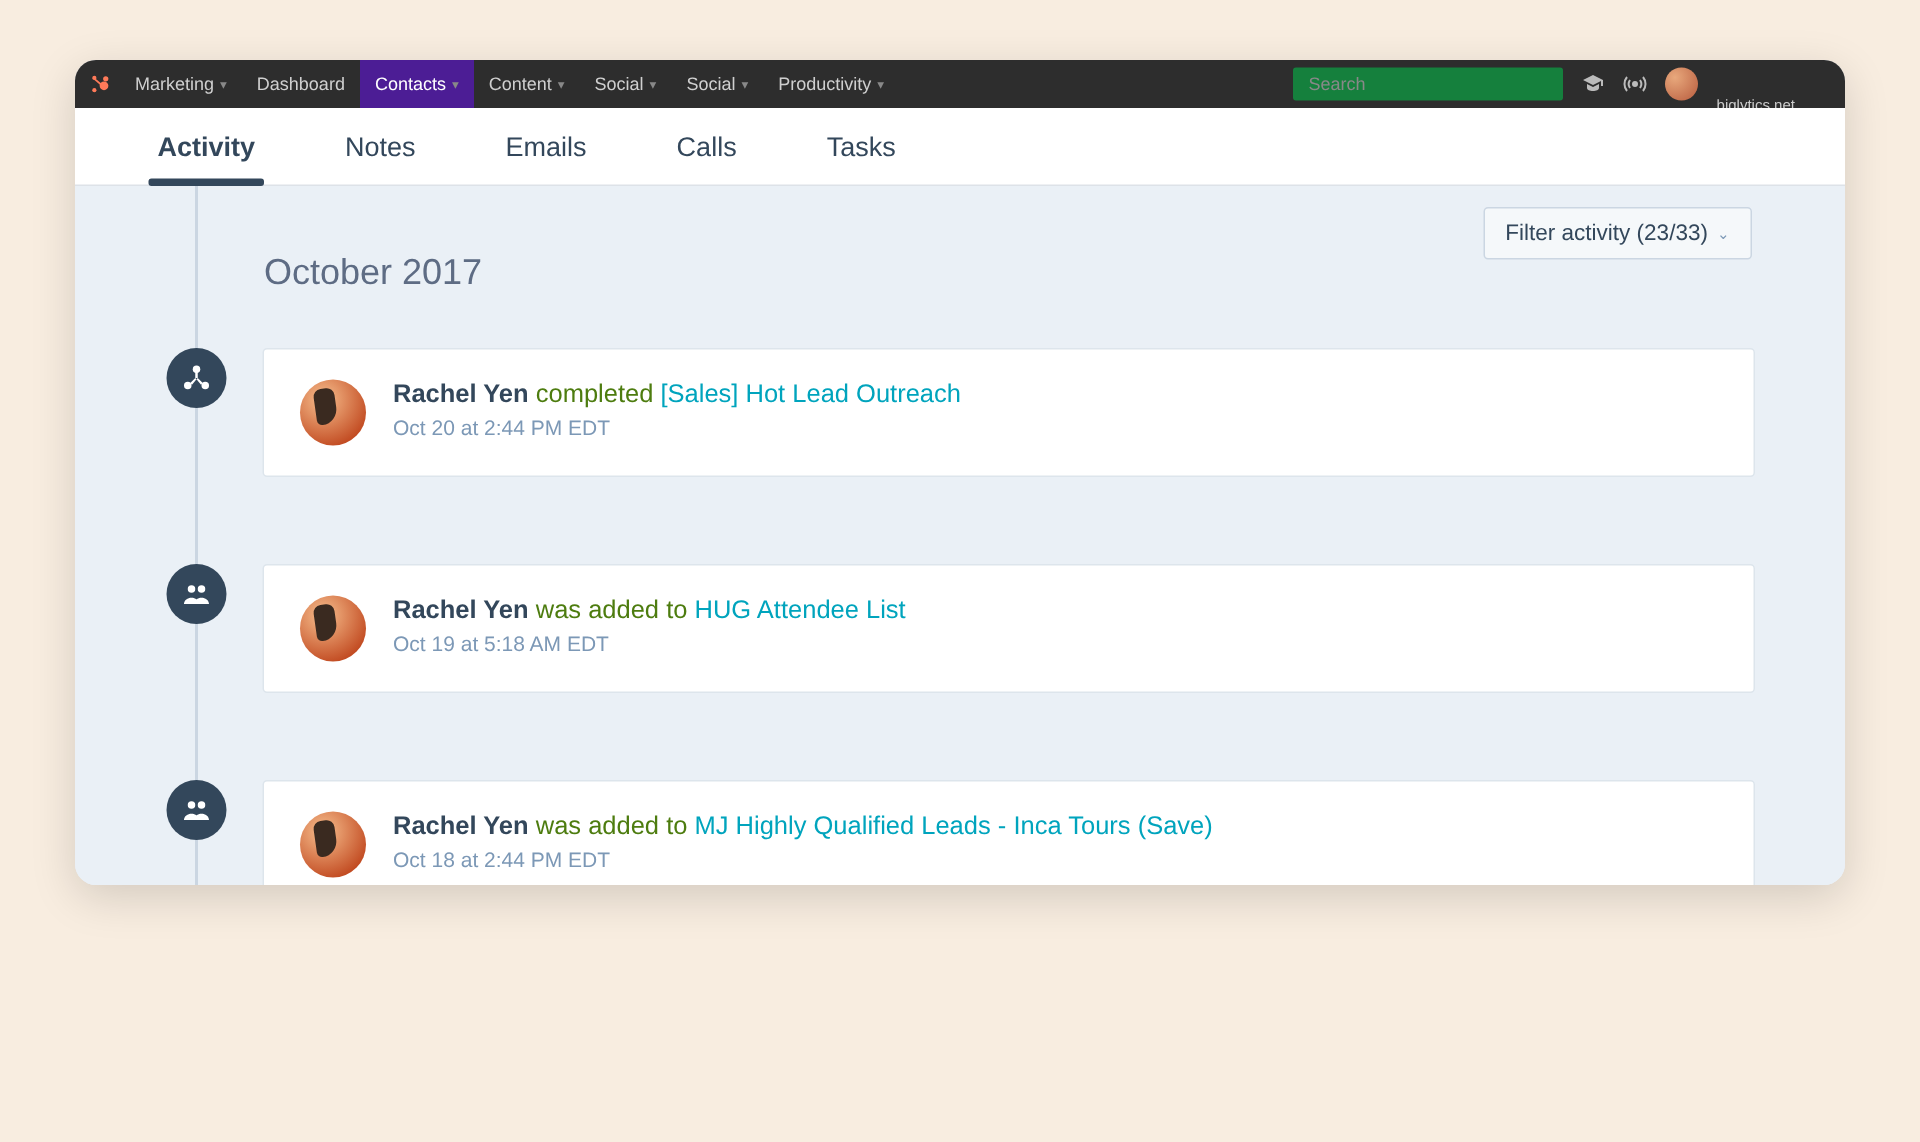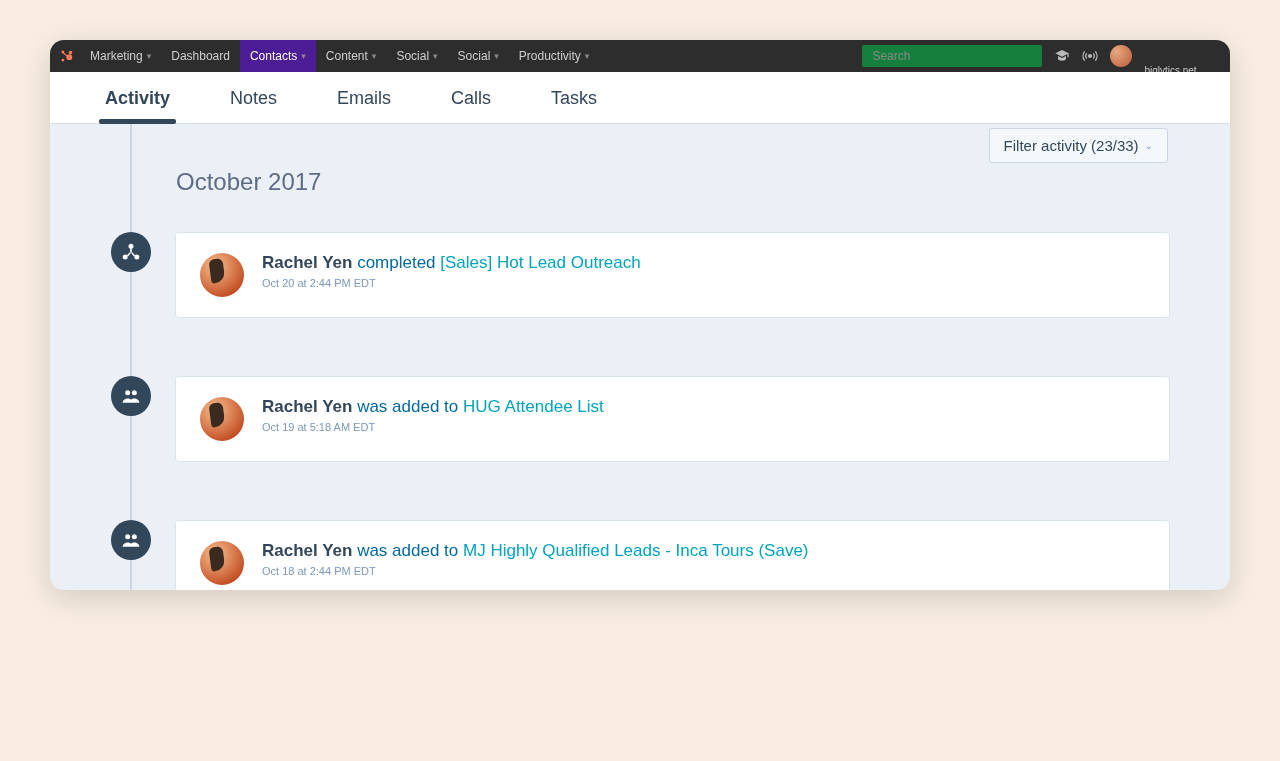--- a/index.html
+++ b/index.html
@@ -91,21 +91,21 @@
   .content {
     flex: 1;
     background: #eaf0f6;
     padding: 20px 60px 0 80px;
     position: relative;
     overflow: hidden;
   }
   .filter-btn {
     position: absolute;
     right: 62px;
-    top: 4px;
+    top: 14px;
     background: #f5f8fa;
     border: 1px solid #cbd6e2;
     border-radius: 3px;
     padding: 8px 14px;
     font-size: 15px;
     color: #33475b;
     cursor: pointer;
     display: flex; align-items:center; gap:6px;
   }
   .filter-btn .caret { font-size: 10px; color: #7c98b6; }
@@ -169,24 +169,24 @@
     width: 14px; height: 24px;
     background: #3a2a20;
     border-radius: 6px 6px 12px 4px;
     transform: rotate(-8deg);
   }
   .card-text .line1 {
     font-size: 17px;
     color: #33475b;
   }
   .card-text .line1 .actor { font-weight: 600; }
-  .card-text .line1 .verb { color: #0369a1; }
+  .card-text .line1 .verb { color: #4d7c0f; }
   .card-text .line1 .link { color: #00a4bd; cursor: pointer; }
   .card-text .line2 {
-    font-size: 11px;
+    font-size: 14px;
     color: #7c98b6;
     margin-top: 4px;
   }
 </style>
 </head>
 <body>
 
 <div class="app-window">
 
   <div class="topbar">

